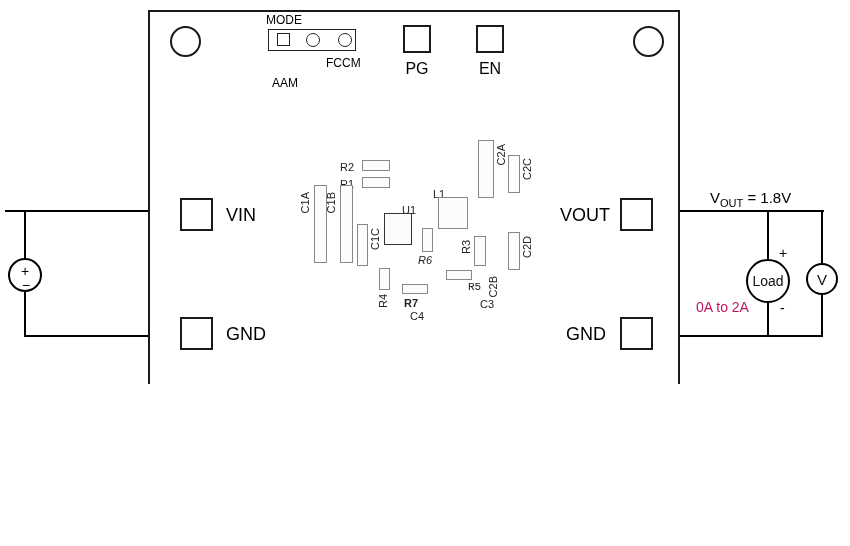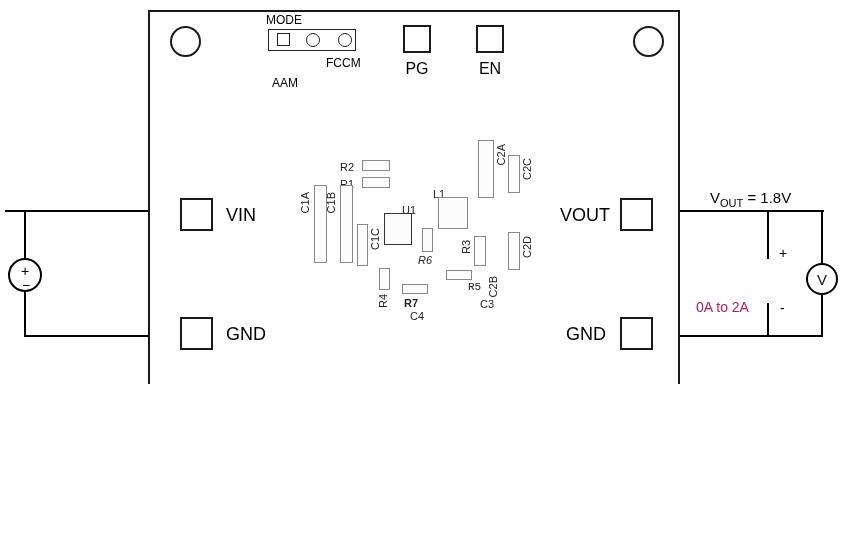--- a/index.html
+++ b/index.html
@@ -161,20 +161,23 @@
   <div class="wire" style="left:24px; top:335px; width:124px; height:2px;"></div>
 
   <div class="cktlabel" style="left:710px; top:189px;"><span>V</span><sub>OUT</sub><span> = 1.8V</span></div>
 
   <div class="wire" style="left:680px; top:210px; width:144px; height:2px;"></div>
   <div class="wire" style="left:767px; top:212px; width:2px; height:47px;"></div>
   <div class="wire" style="left:821px; top:212px; width:2px; height:51px;"></div>
 
   <span class="sign" style="left:779px; top:246px;">+</span>
 
+  <div class="circlesym" style="left:746px; top:259px; width:44px; height:44px; font-size:14px;">
+    <span>Load</span>
+  </div>
 
   <div class="circlesym" style="left:806px; top:263px; width:32px; height:32px; font-size:15px;">
     <span>V</span>
   </div>
 
   <span class="sign" style="left:780px; top:301px;">-</span>
   <div class="range" style="left:696px; top:299px;">0A to 2A</div>
 
   <div class="wire" style="left:767px; top:303px; width:2px; height:33px;"></div>
   <div class="wire" style="left:821px; top:295px; width:2px; height:41px;"></div>

